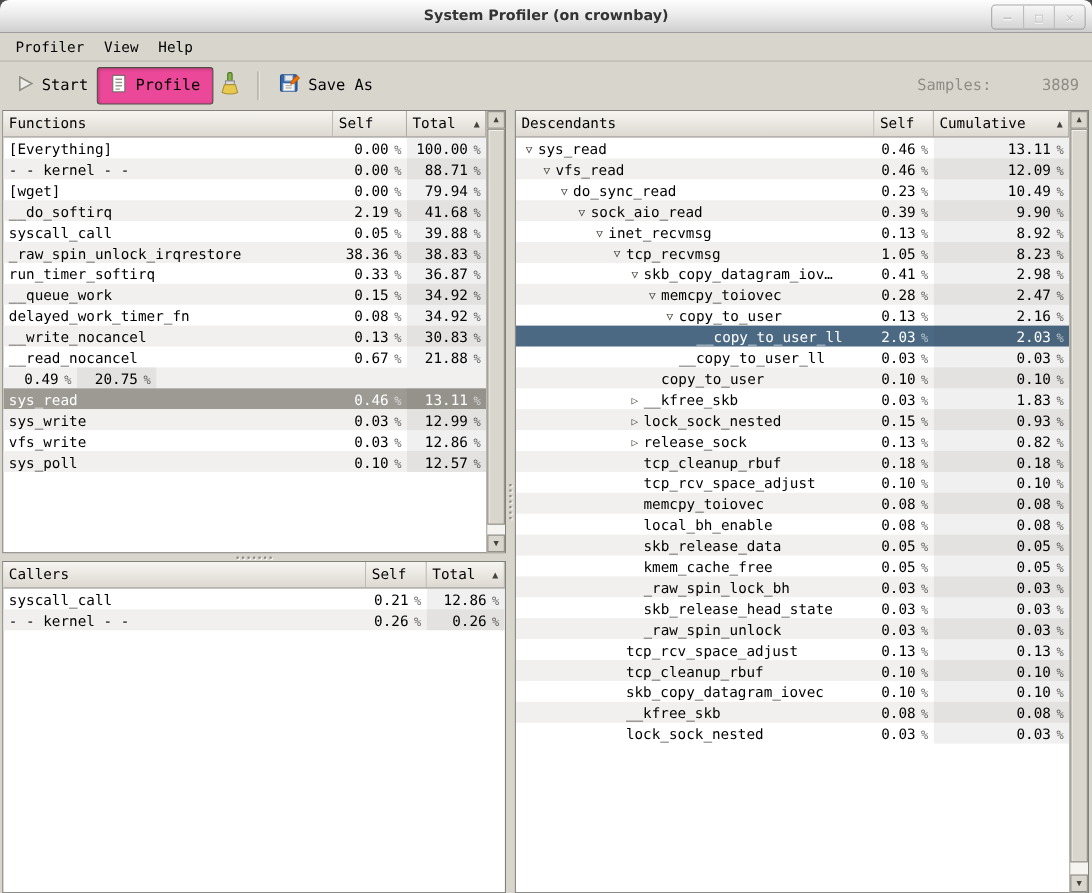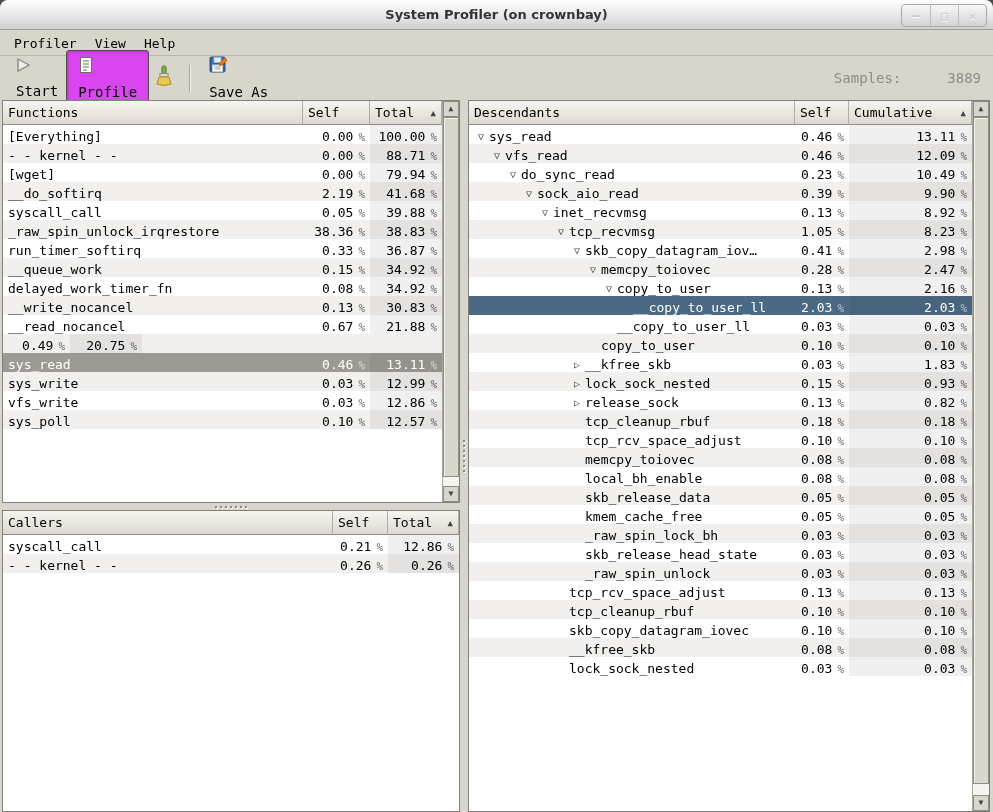--- a/index.html
+++ b/index.html
@@ -19,22 +19,22 @@
   .winbtn { width:28px; height:21px; display:flex; align-items:center; justify-content:center;
             color:#c3c3c3; font-weight:bold; font-size:12px; line-height:1;
             border-left:1px solid #bdbdbd; text-shadow:0 1px 0 #fff; cursor:default; }
   .winbtn:first-child { border-left:none; }
 
   
   .menubar { height:26px; display:flex; align-items:flex-end; padding-left:5px;
              border-bottom:1px solid #b8b6ae; }
   .menu-item { padding:4px 9px; }
   .toolbar { height:43px; display:flex; align-items:center; padding:0 8px; font-size:14px; }
-  .tb-btn { display:flex; gap:7px; padding:5px 7px; border:1px solid transparent;flex-direction:column; }
-  .tb-btn.pressed { border:1px solid #4f4d46; border-radius:3px; background:#d946ef;
+  .tb-btn { display:flex; align-items:center; gap:7px; padding:5px 7px; border:1px solid transparent; }
+  .tb-btn.pressed { border:1px solid #4f4d46; border-radius:3px; background:#ec4899;
                     box-shadow:inset 1px 1px 3px rgba(0,0,0,.22); padding:5px 11px; }
   .tb-icon-btn { padding:4px 6px; display:flex; align-items:center; }
   .tb-sep { width:0; height:26px; border-left:1px solid #a5a39b; border-right:1px solid #f1efe9; margin:0 10px; }
   .samples { margin-left:auto; display:flex; gap:46px; padding-right:4px; color:#8e8d85; }
 
   
   .main { position:absolute; top:100px; left:0; width:993px; height:712px; }
   .panel { position:absolute; background:#fff; border:1px solid #82807a; }
   .panel-inner { display:flex; height:100%; width:100%; }
   .tcol { flex:1 1 auto; display:flex; flex-direction:column; overflow:hidden; }

